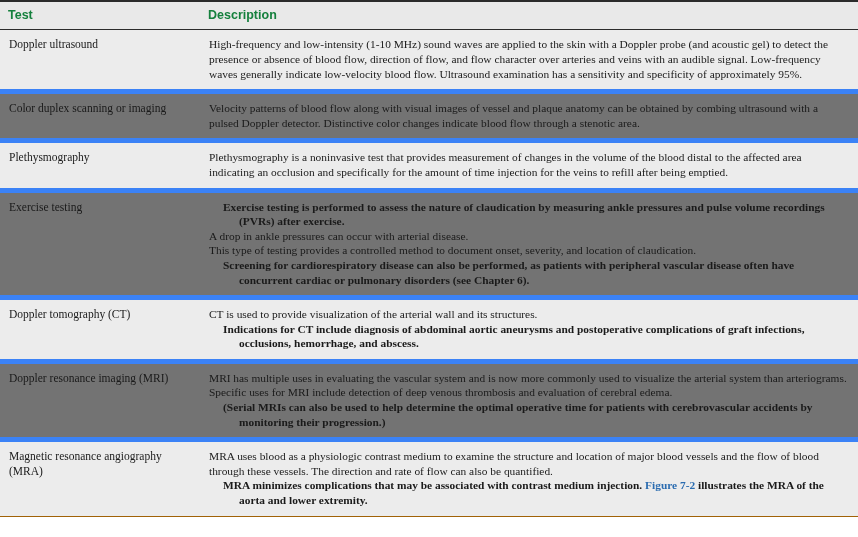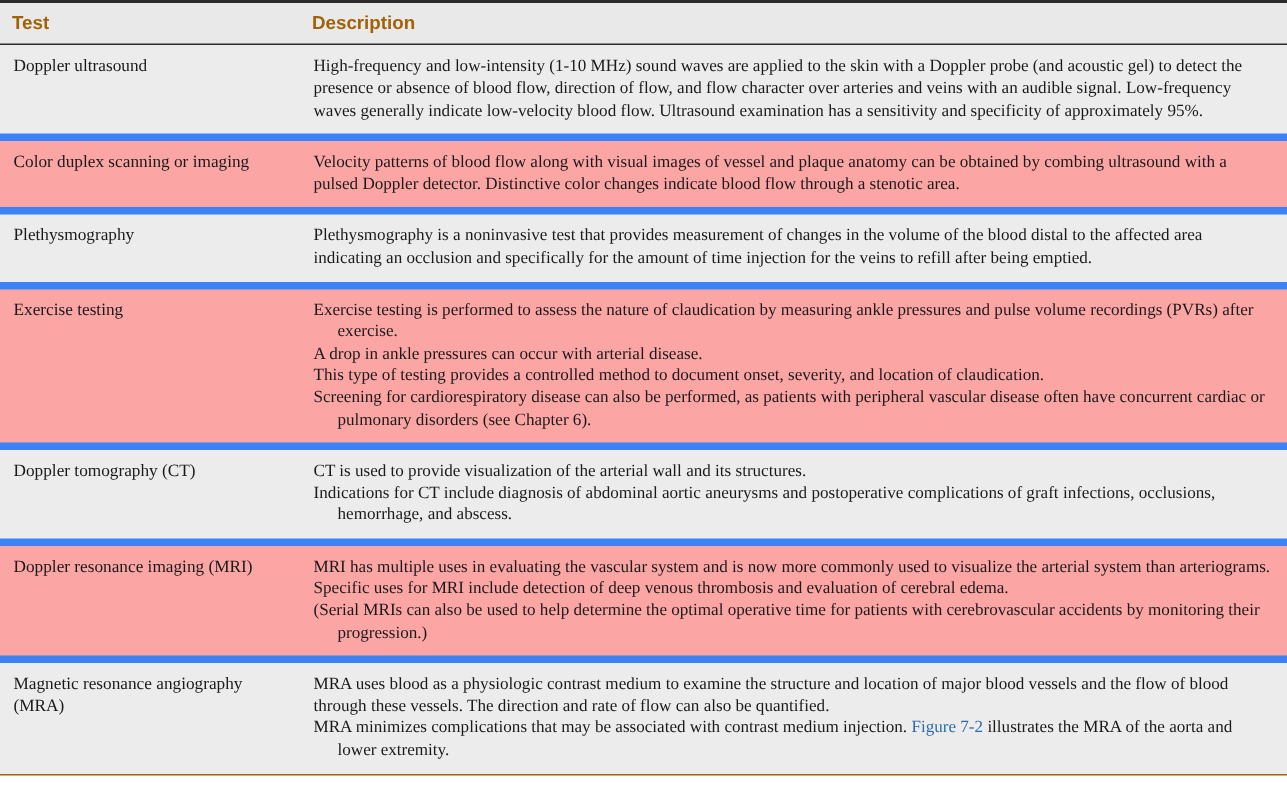--- a/index.html
+++ b/index.html
@@ -25,62 +25,63 @@
     width: 858px;
     border-collapse: collapse;
     table-layout: fixed;
     background: #ffffff;
   }
   table.tbl thead th {
     text-align: left;
     font-family: "Liberation Sans", sans-serif;
     font-weight: bold;
     font-size: 12.5px;
-    color: #a16207;
+    color: #15803d;
     background: #e9e9e9;
     padding: 6px 8px 7px 8px;
     border-top: 2px solid #2b2b2b;
     border-bottom: 1px solid #2b2b2b;
     vertical-align: bottom;
     line-height: 1.15;
   }
   table.tbl td {
     vertical-align: top;
     padding: 7px 9px 8px 9px;
     font-size: 11.4px;
     line-height: 1.28;
     color: #1a1a1a;
     border-bottom: 5px solid #3b82f6;
   }
   table.tbl tr.shaded td {
     background: #ececec;
   }
   table.tbl tr.plain td {
-    background: #fca5a5;
+    background: #737373;
   }
   table.tbl tr:last-child td {
     border-bottom: 1px solid #a16207;
   }
   .col-test { width: 200px; }
   .col-desc { width: 658px; }
   .test-name {
     font-size: 11.5px;
     line-height: 1.3;
   }
   .para {
     margin: 0 0 0 0;
     text-indent: 0;
   }
   .para + .para {
     margin-top: 0px;
   }
   .para.indent {
     padding-left: 16px;
     text-indent: -16px;
-    margin-left: 0;
+    margin-left: 14px;
+    font-weight: bold;
   }
   .xref {
     color: #2b6cb0;
   }
   .desc-block p {
     margin: 0;
   }
 </style>
 </head>
 <body>

